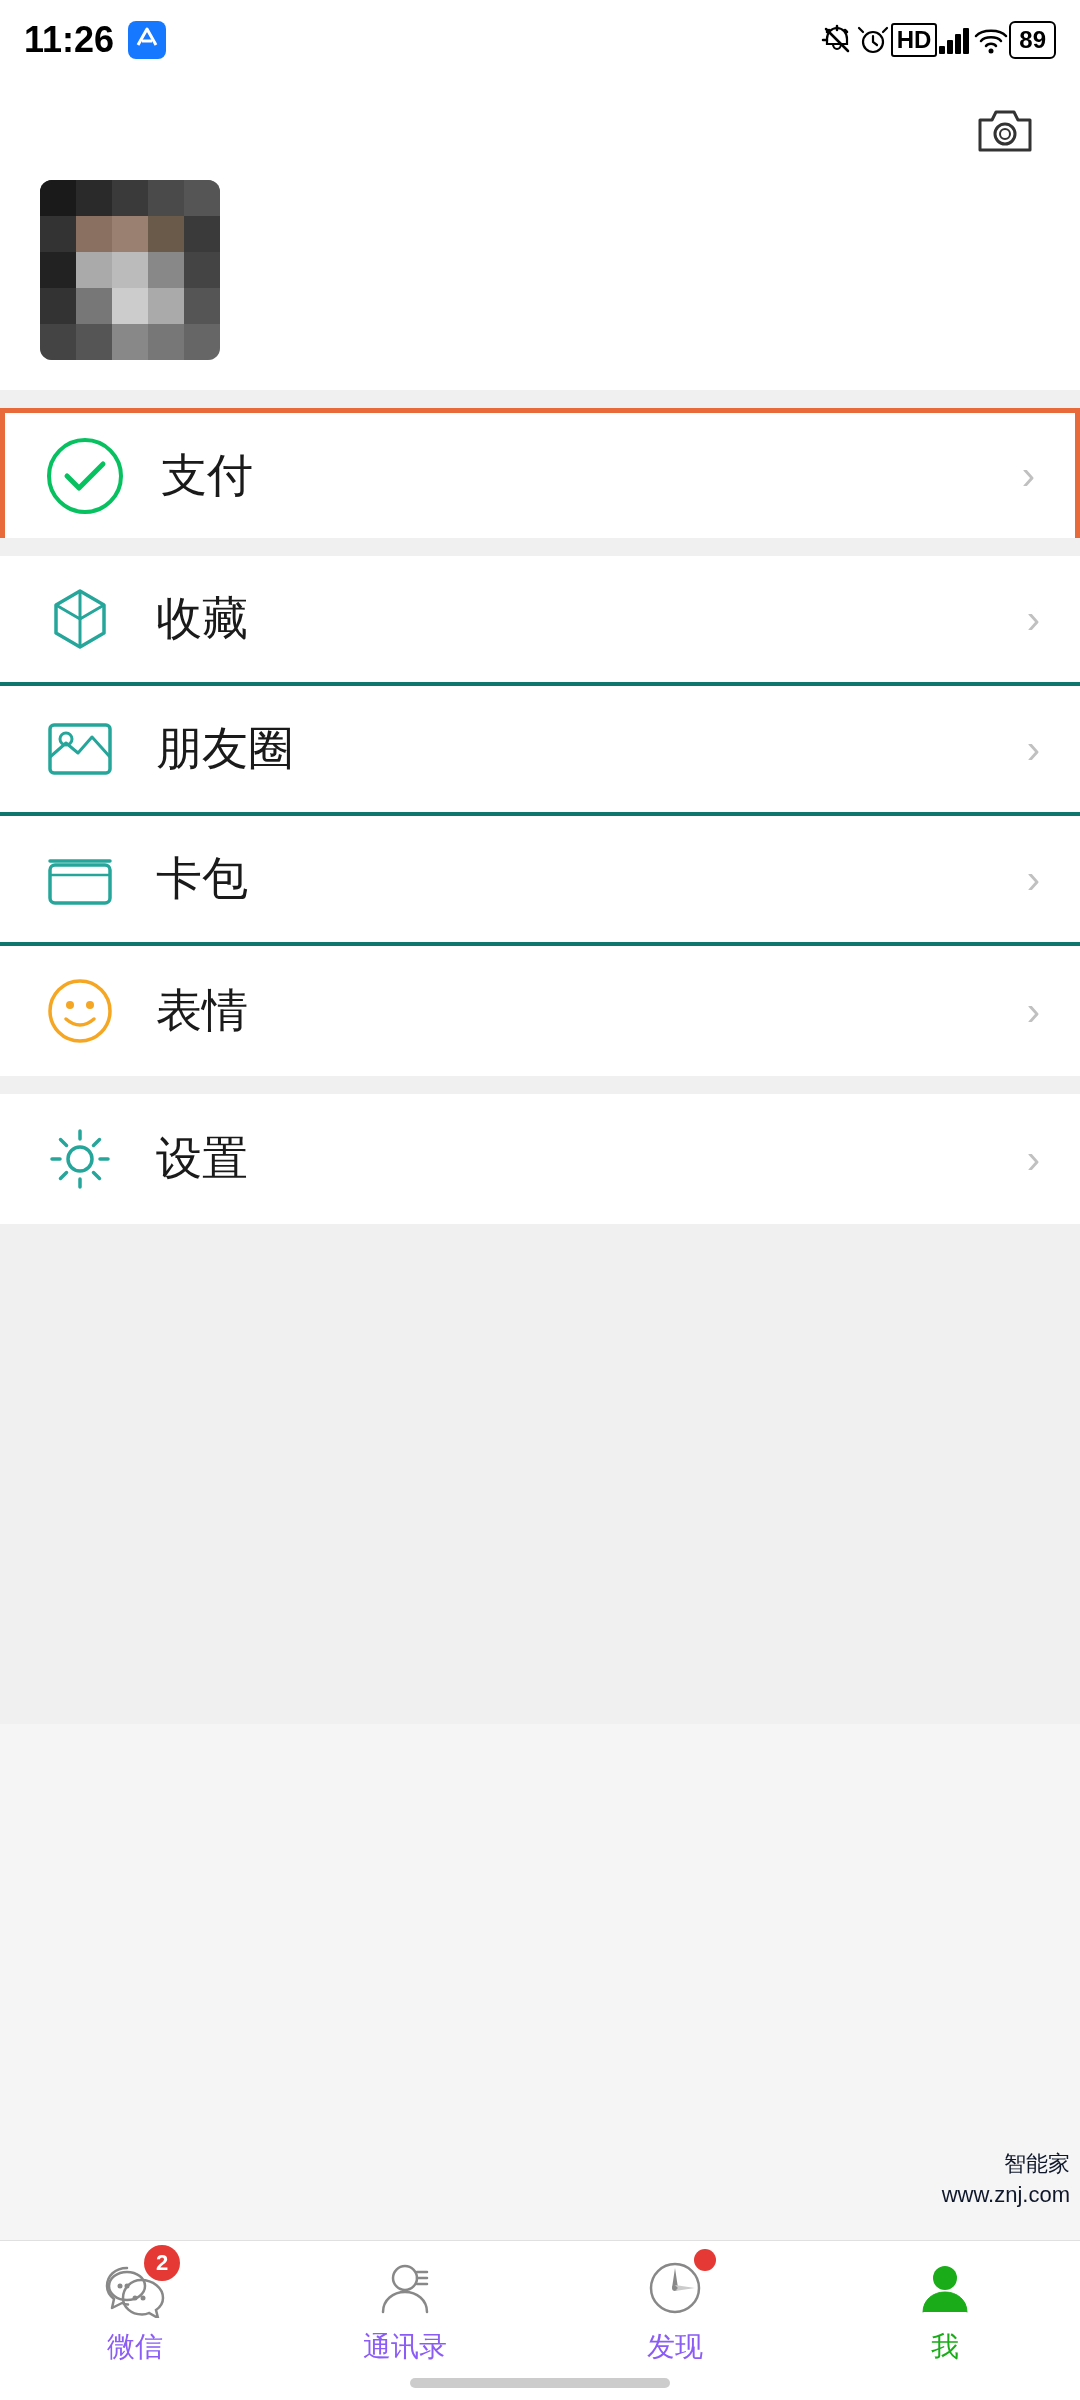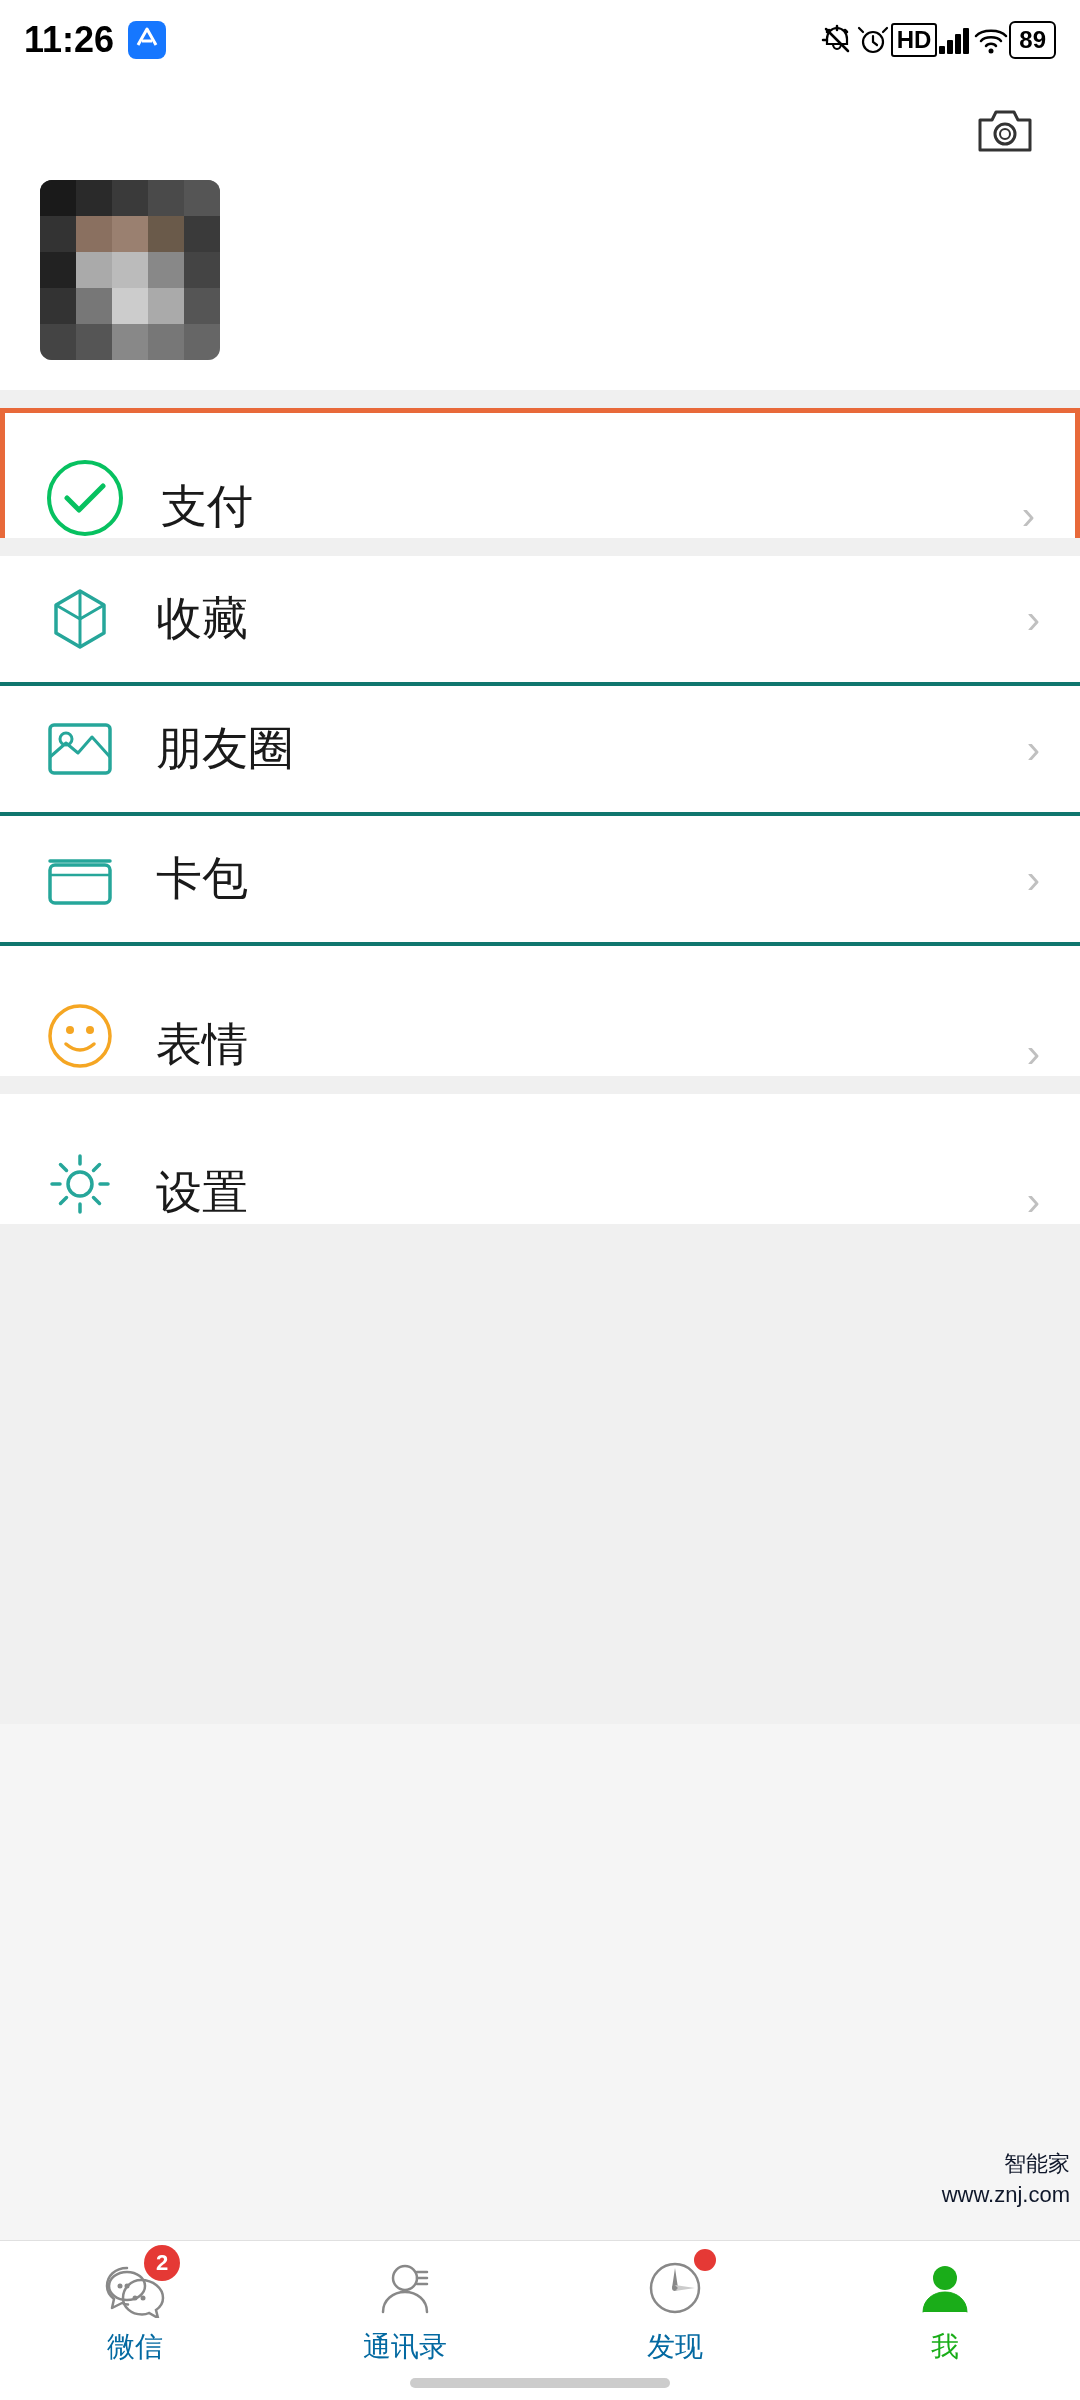--- a/index.html
+++ b/index.html
@@ -93,21 +93,20 @@
       display: flex;
       align-items: center;
       padding: 0 40px;
       height: 130px;
       border-bottom: 4px solid #0f766e;
       cursor: pointer;
       position: relative;
     }
     .menu-item:last-child {
       border-bottom: none;
-      align-items: flex-end;
     }
     .menu-item-icon {
       width: 80px;
       height: 80px;
       margin-right: 36px;
       display: flex;
       align-items: center;
       justify-content: center;
       flex-shrink: 0;
     }
@@ -191,21 +190,21 @@
       position: absolute;
       top: -6px;
       right: -6px;
       background: #e53935;
       width: 22px;
       height: 22px;
       border-radius: 50%;
     }
     .nav-label {
       font-size: 28px;
-      color: #0369a1;
+      color: #8b5cf6;
     }
     .nav-label-active {
       color: #1aad19;
     }
     .nav-icon-svg {
       width: 60px;
       height: 60px;
     }
 
     .watermark {

